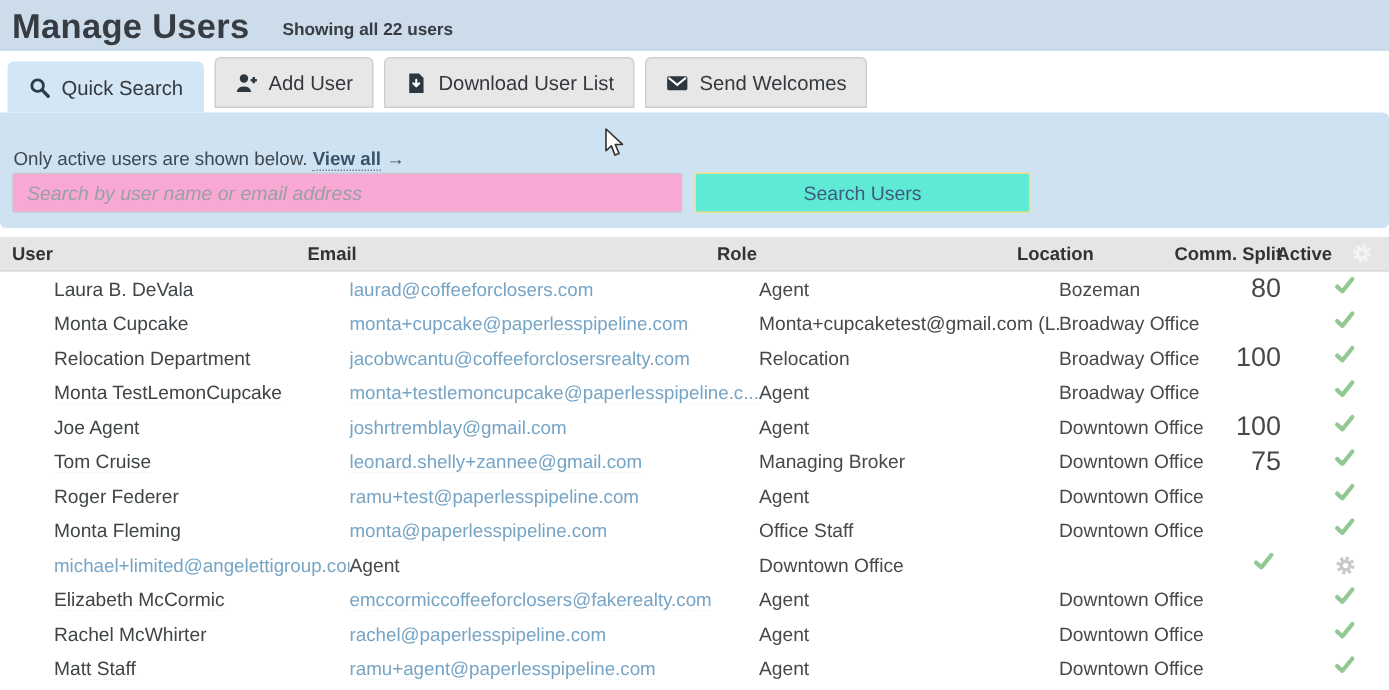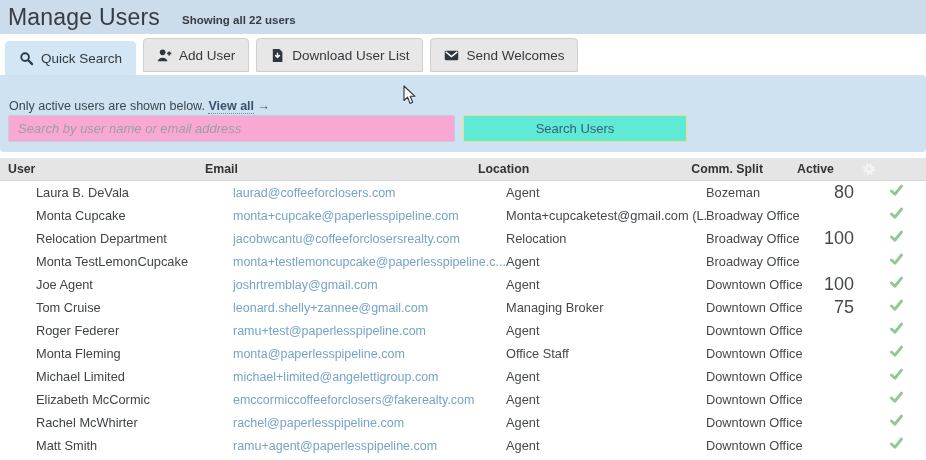--- a/index.html
+++ b/index.html
@@ -2,21 +2,21 @@
 <html><head>
 <meta charset="utf-8">
 <style>
   * { margin:0; padding:0; box-sizing:border-box; }
   html,body { background:#fff; }
   body { font-family:"Liberation Sans","DejaVu Sans",sans-serif; }
   .app { position:relative; width:926px; height:460px; overflow:hidden; background:#fff; }
 
   
   .topband { display:flex; align-items:center; height:34px; background:#ccdcea; padding-left:8px; }
-  .topband h1 { font-size:23px; font-weight:normal; color:#373c42; letter-spacing:.2px; }
+  .topband h1 { font-size:23px; font-weight:bold; color:#373c42; letter-spacing:.2px; }
   .topband .subtitle { font-size:11.5px; font-weight:bold; color:#373c42; margin-left:22px; margin-top:6px; }
 
   
   .tabstrip { display:flex; align-items:flex-end; height:41px; background:#fff; padding-left:5px; }
   .tab { display:flex; align-items:center; gap:7px; height:28px; margin:0 7px 3px 0; padding:16px 13px;
          background:#e7e7e7; border:1px solid #cfcfcf; border-radius:4px 4px 0 0;
          font-size:13.5px; color:#35393d; cursor:pointer; white-space:nowrap; }
   .tab.active { background:#d2e6f5; border-color:#d2e6f5; height:32px; margin-bottom:0; }
   .tab .ticon { width:15px; height:15px; color:#2e3740; flex:0 0 auto; }
   .tab.active .ticon { color:#2b3c4c; }
@@ -130,20 +130,21 @@
     <div class="search-row">
       <input class="search-input" type="text" placeholder="Search by user name or email address" style="">
       <button class="search-btn">Search Users</button>
     </div>
   </section>
 
   <section class="table">
     <div class="cols thead">
       <div class="th">User</div>
       <div class="th">Email</div>
+      <div class="th">Role</div>
       <div class="th">Location</div>
       <div class="th c-comm">Comm. Split</div>
       <div class="th c-active">Active</div>
       <div class="c-gearcol">
         <svg class="gear header">
             <use href="#icon-gear"></use>
           </svg>
       </div>
     </div>
     <div>
@@ -261,21 +262,20 @@
     <div class="c-active"><svg class="check">
               <use href="#icon-check"></use>
             </svg></div>
     <div class="c-gearcol">
             <svg class="gear" style="visibility: hidden;">
               <use href="#icon-gear"></use>
             </svg>
           </div>
   </div>
         <div class="cols row">
-    <div class="cell cell-pad"><a class="namelink">Michael Limited</a></div>
     <div class="cell cell-pad"><a class="maillink">michael+limited@angelettigroup.com</a></div>
     <div class="cell cell-pad">Agent</div>
     <div class="cell cell-pad">Downtown Office</div>
     <div class="c-comm"></div>
     <div class="c-active"><svg class="check">
               <use href="#icon-check"></use>
             </svg></div>
     <div class="c-gearcol">
             <svg class="gear">
               <use href="#icon-gear"></use>
@@ -306,21 +306,21 @@
     <div class="c-active"><svg class="check">
               <use href="#icon-check"></use>
             </svg></div>
     <div class="c-gearcol">
             <svg class="gear" style="visibility: hidden;">
               <use href="#icon-gear"></use>
             </svg>
           </div>
   </div>
         <div class="cols row">
-    <div class="cell cell-pad"><a class="namelink">Matt Smith</a></div>
+    <div class="cell cell-pad"><a class="namelink">Matt Staff</a></div>
     <div class="cell cell-pad"><a class="maillink">ramu+agent@paperlesspipeline.com</a></div>
     <div class="cell cell-pad">Agent</div>
     <div class="cell cell-pad">Downtown Office</div>
     <div class="c-comm"></div>
     <div class="c-active"><svg class="check">
               <use href="#icon-check"></use>
             </svg></div>
     <div class="c-gearcol">
             <svg class="gear">
               <use href="#icon-gear"></use>

